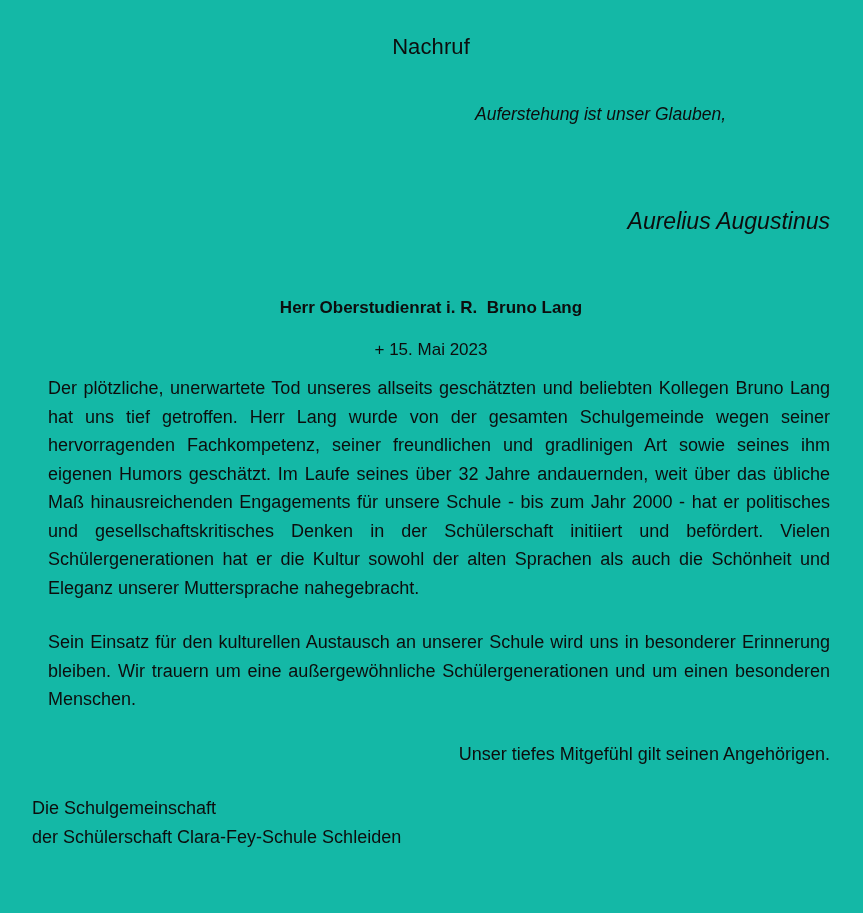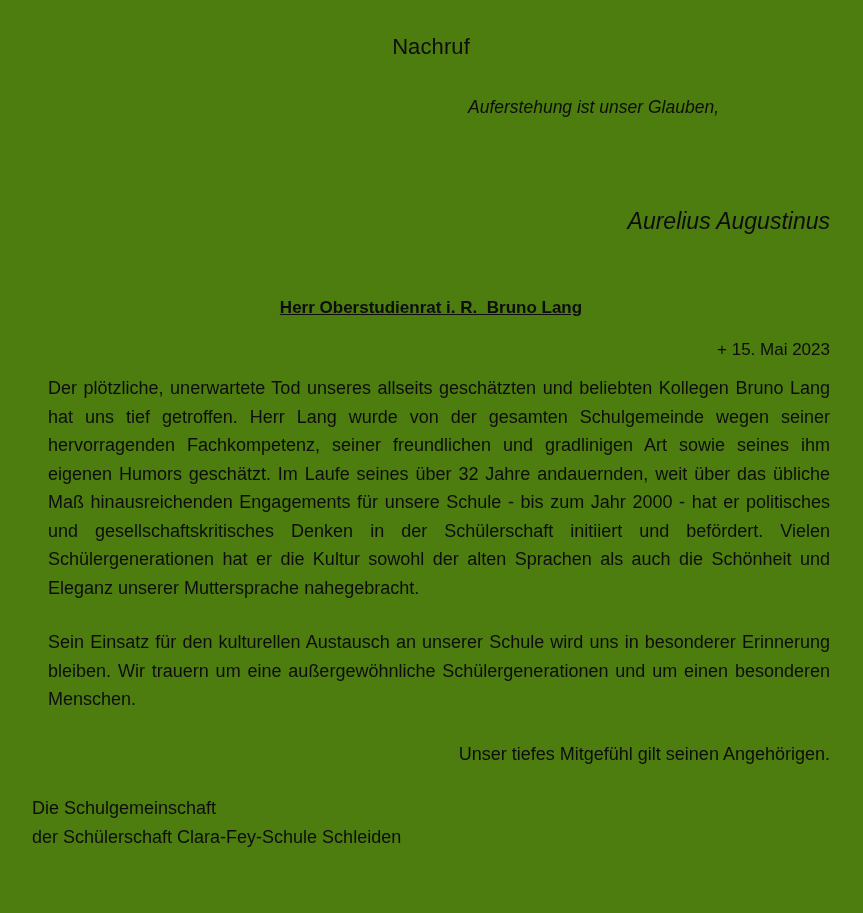--- a/index.html
+++ b/index.html
@@ -16,21 +16,21 @@
     color: #0d0d0d;
     -webkit-font-smoothing: antialiased;
   }
 
   .page {
     position: relative;
     width: 863px;
     height: 913px;
     box-sizing: border-box;
     padding: 0;
-    background: #4d7c0f;
+    background: #14b8a6;
   }
 
   
   .column {
     position: absolute;
     left: 32px;
     top: 0;
     width: 798px;
   }
 
@@ -39,21 +39,21 @@
     font-size: 22px;
     font-weight: 400;
     line-height: 1.2;
     margin: 0;
     padding-top: 34px;
     letter-spacing: 0.1px;
     color: #0d0d0d;
   }
 
   .quote-block {
-    margin: 4px;
+    margin: 11px;
     padding: 0;
     position: absolute;
     left: 432px;
     top: 90px;
     width: 366px;
   }
   .quote-line {
     font-style: italic;
     font-size: 17.5px;
     line-height: 27px;
@@ -79,29 +79,28 @@
     position: absolute;
     left: 0;
     top: 296px;
     width: 798px;
     text-align: center;
     font-size: 17px;
     font-weight: bold;
     line-height: 24px;
     white-space: pre;
     color: #0d0d0d;
-    text-decoration: underline;
   }
 
   .death-date {
     position: absolute;
     left: 0;
     top: 338px;
     width: 798px;
-    text-align: right;
+    text-align: center;
     font-size: 17px;
     font-weight: 400;
     line-height: 24px;
     color: #0d0d0d;
   }
 
   .body-copy {
     position: absolute;
     left: 0;
     top: 374px;

